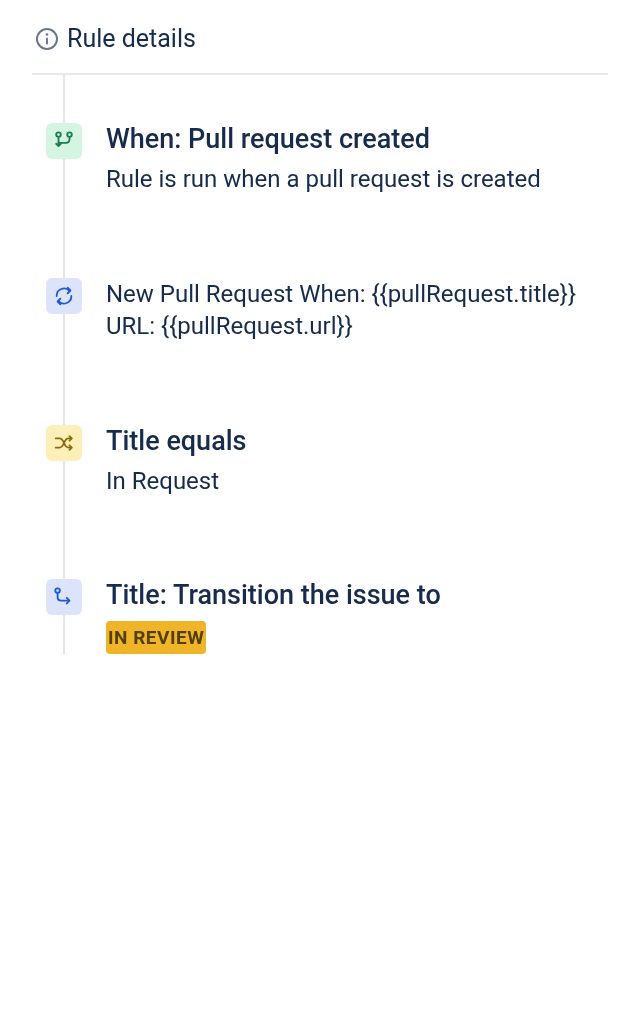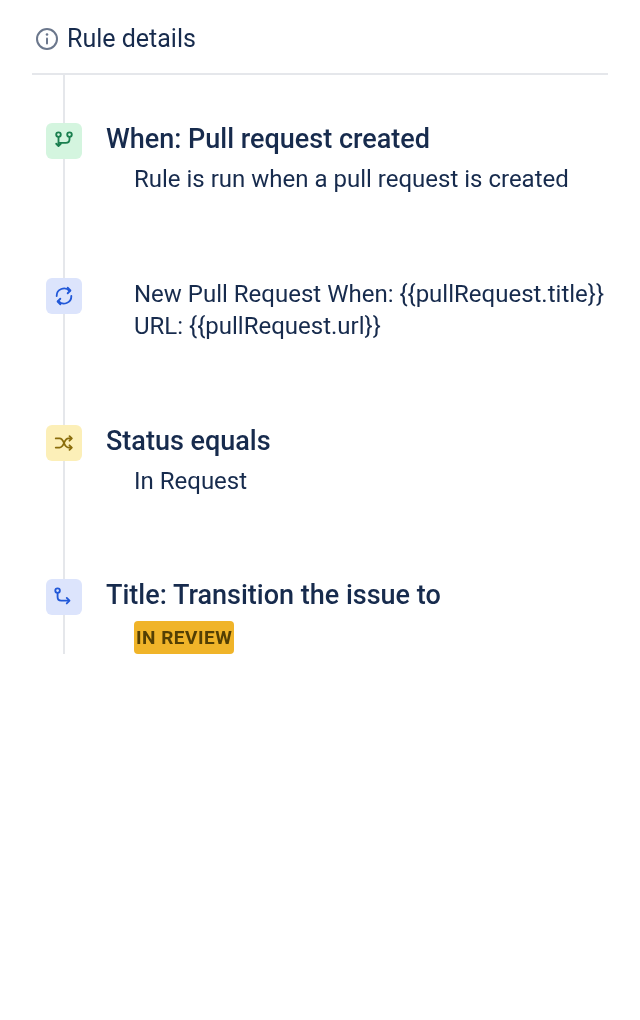--- a/index.html
+++ b/index.html
@@ -86,21 +86,20 @@
       font-weight: 500;
       color: #172B4D;
       margin-bottom: 8px;
       line-height: 1.2;
     }
     .step-description {
       font-size: 24px;
       font-weight: 400;
       color: #172B4D;
       line-height: 1.35;
-      margin-left: 28px;
     }
     .status-badge {
       display: inline-block;
       background: #f0b429;
       color: #533f04;
       font-weight: 700;
       font-size: 19px;
       padding: 4px 2px;
       border-radius: 4px;
       letter-spacing: 0.5px;
@@ -157,21 +156,21 @@
   <div class="step">
     <div class="step-icon condition">
       <svg width="22" height="22" viewBox="0 0 24 24" fill="none">
         <path d="M3 7 L7 7 Q10 7 12 12 Q14 17 17 17 L20 17" stroke="#8a6d0c" stroke-width="2" fill="none" stroke-linecap="round"></path>
         <path d="M3 17 L7 17 Q10 17 12 12 Q14 7 17 7 L20 7" stroke="#8a6d0c" stroke-width="2" fill="none" stroke-linecap="round"></path>
         <path d="M18 4.5 L20.5 7 L18 9.5" stroke="#8a6d0c" stroke-width="2" fill="none" stroke-linecap="round" stroke-linejoin="round"></path>
         <path d="M18 14.5 L20.5 17 L18 19.5" stroke="#8a6d0c" stroke-width="2" fill="none" stroke-linecap="round" stroke-linejoin="round"></path>
       </svg>
     </div>
     <div class="step-content">
-      <div class="step-title">Status equals</div>
+      <div class="step-title">Title equals</div>
       <div class="step-description">In Request</div>
     </div>
   </div>
 
   <div class="step">
     <div class="step-icon action">
       <svg width="22" height="22" viewBox="0 0 24 24" fill="none">
         <circle cx="5" cy="5" r="2.5" stroke="#2158d8" stroke-width="2"></circle>
         <path d="M5 7.5 L5 12 Q5 16 9 16 L17 16" stroke="#2158d8" stroke-width="2" fill="none" stroke-linecap="round"></path>
         <path d="M15 13 L18 16 L15 19" stroke="#2158d8" stroke-width="2" fill="none" stroke-linecap="round" stroke-linejoin="round"></path>

